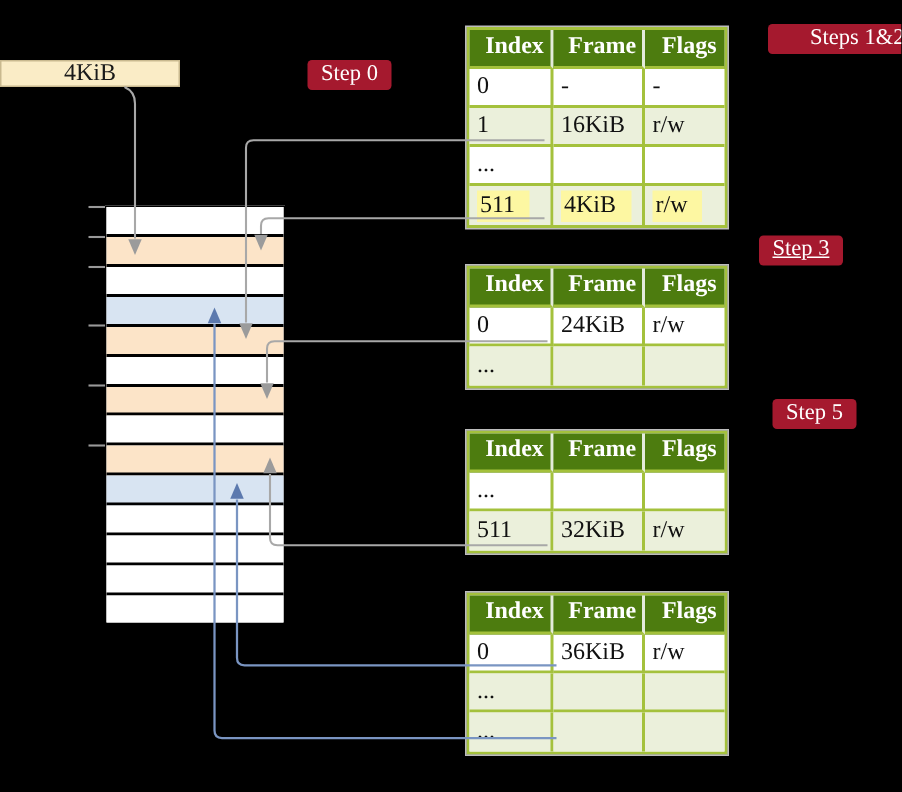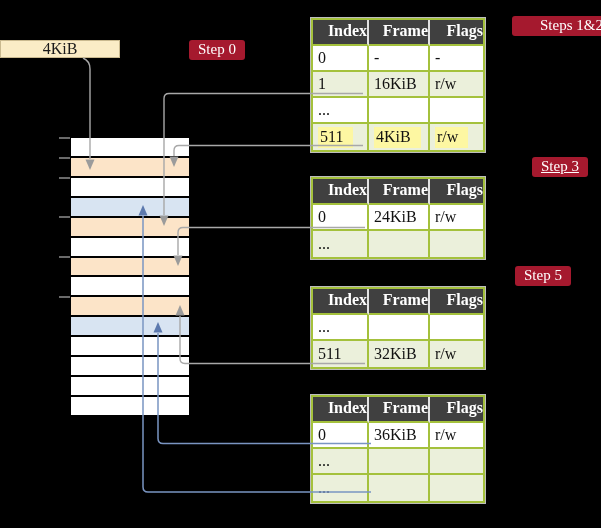--- a/index.html
+++ b/index.html
@@ -13,23 +13,23 @@
     position:absolute;left:0px;top:40px;width:120px;height:18px;
     background:#FAECC6;border:1px solid #C9B98F;box-sizing:border-box;
     color:#1a1a1a;font-size:16px;line-height:16px;text-align:center;
   }
 
   
   .steplabel{
     position:absolute;background:#A5192E;color:#fff;font-size:15px;
     padding:1px 9px 2px 9px;border-radius:3px;white-space:nowrap;z-index:6;
   }
-  .lbl-step0 {left:189px;top:40px;}
+  .lbl-step0 {left:205px;top:40px;}
   .lbl-steps12{left:512px;top:16px;padding-left:28px;}
-  .lbl-step3{left:532px;top:157px;text-decoration:underline;}
+  .lbl-step3{left:506px;top:157px;text-decoration:underline;}
   .lbl-step4{left:515px;top:266px;}
 
   
   .memory{
     position:absolute;left:70px;top:137px;width:120px;height:279px;
     border:1.5px solid #000;box-sizing:border-box;display:flex;flex-direction:column;
     background:#fff;z-index:1;
   }
   .mrow{flex:1;border-bottom:2px solid #000;}
   .mrow:last-child{border-bottom:none;}
@@ -38,21 +38,21 @@
   .mrow[data-color="blue"]{background:#D8E4F2;}
 
   
   table.ptable{
     position:absolute;left:311px;width:170px;table-layout:fixed;
     border-collapse:separate;border-spacing:0;border:2px solid #A4C13C;
     outline:1px solid #BDBDBD;background:#fff;z-index:2;
   }
   .t1{top:18px;} .t2{top:177px;} .t3{top:287px;} .t4{top:395px;}
   .ptable th{
-    background:#404040;color:#fff;font-size:16px;font-weight:bold;text-align:right;
+    background:#4d7c0f;color:#fff;font-size:16px;font-weight:bold;text-align:center;
     height:26px;box-sizing:border-box;padding:0 0 2px 6px;
     border-right:2px solid rgba(255,255,255,.85);border-bottom:2px solid #A4C13C;
   }
   .ptable th:last-child{border-right:none;}
   .ptable td{
     font-size:16px;color:#111;height:26px;box-sizing:border-box;padding:0 0 0 5px;
     border-right:2px solid #A4C13C;border-bottom:2px solid #A4C13C;
     overflow:hidden;white-space:nowrap;
   }
   .ptable td:last-child{border-right:none;}

